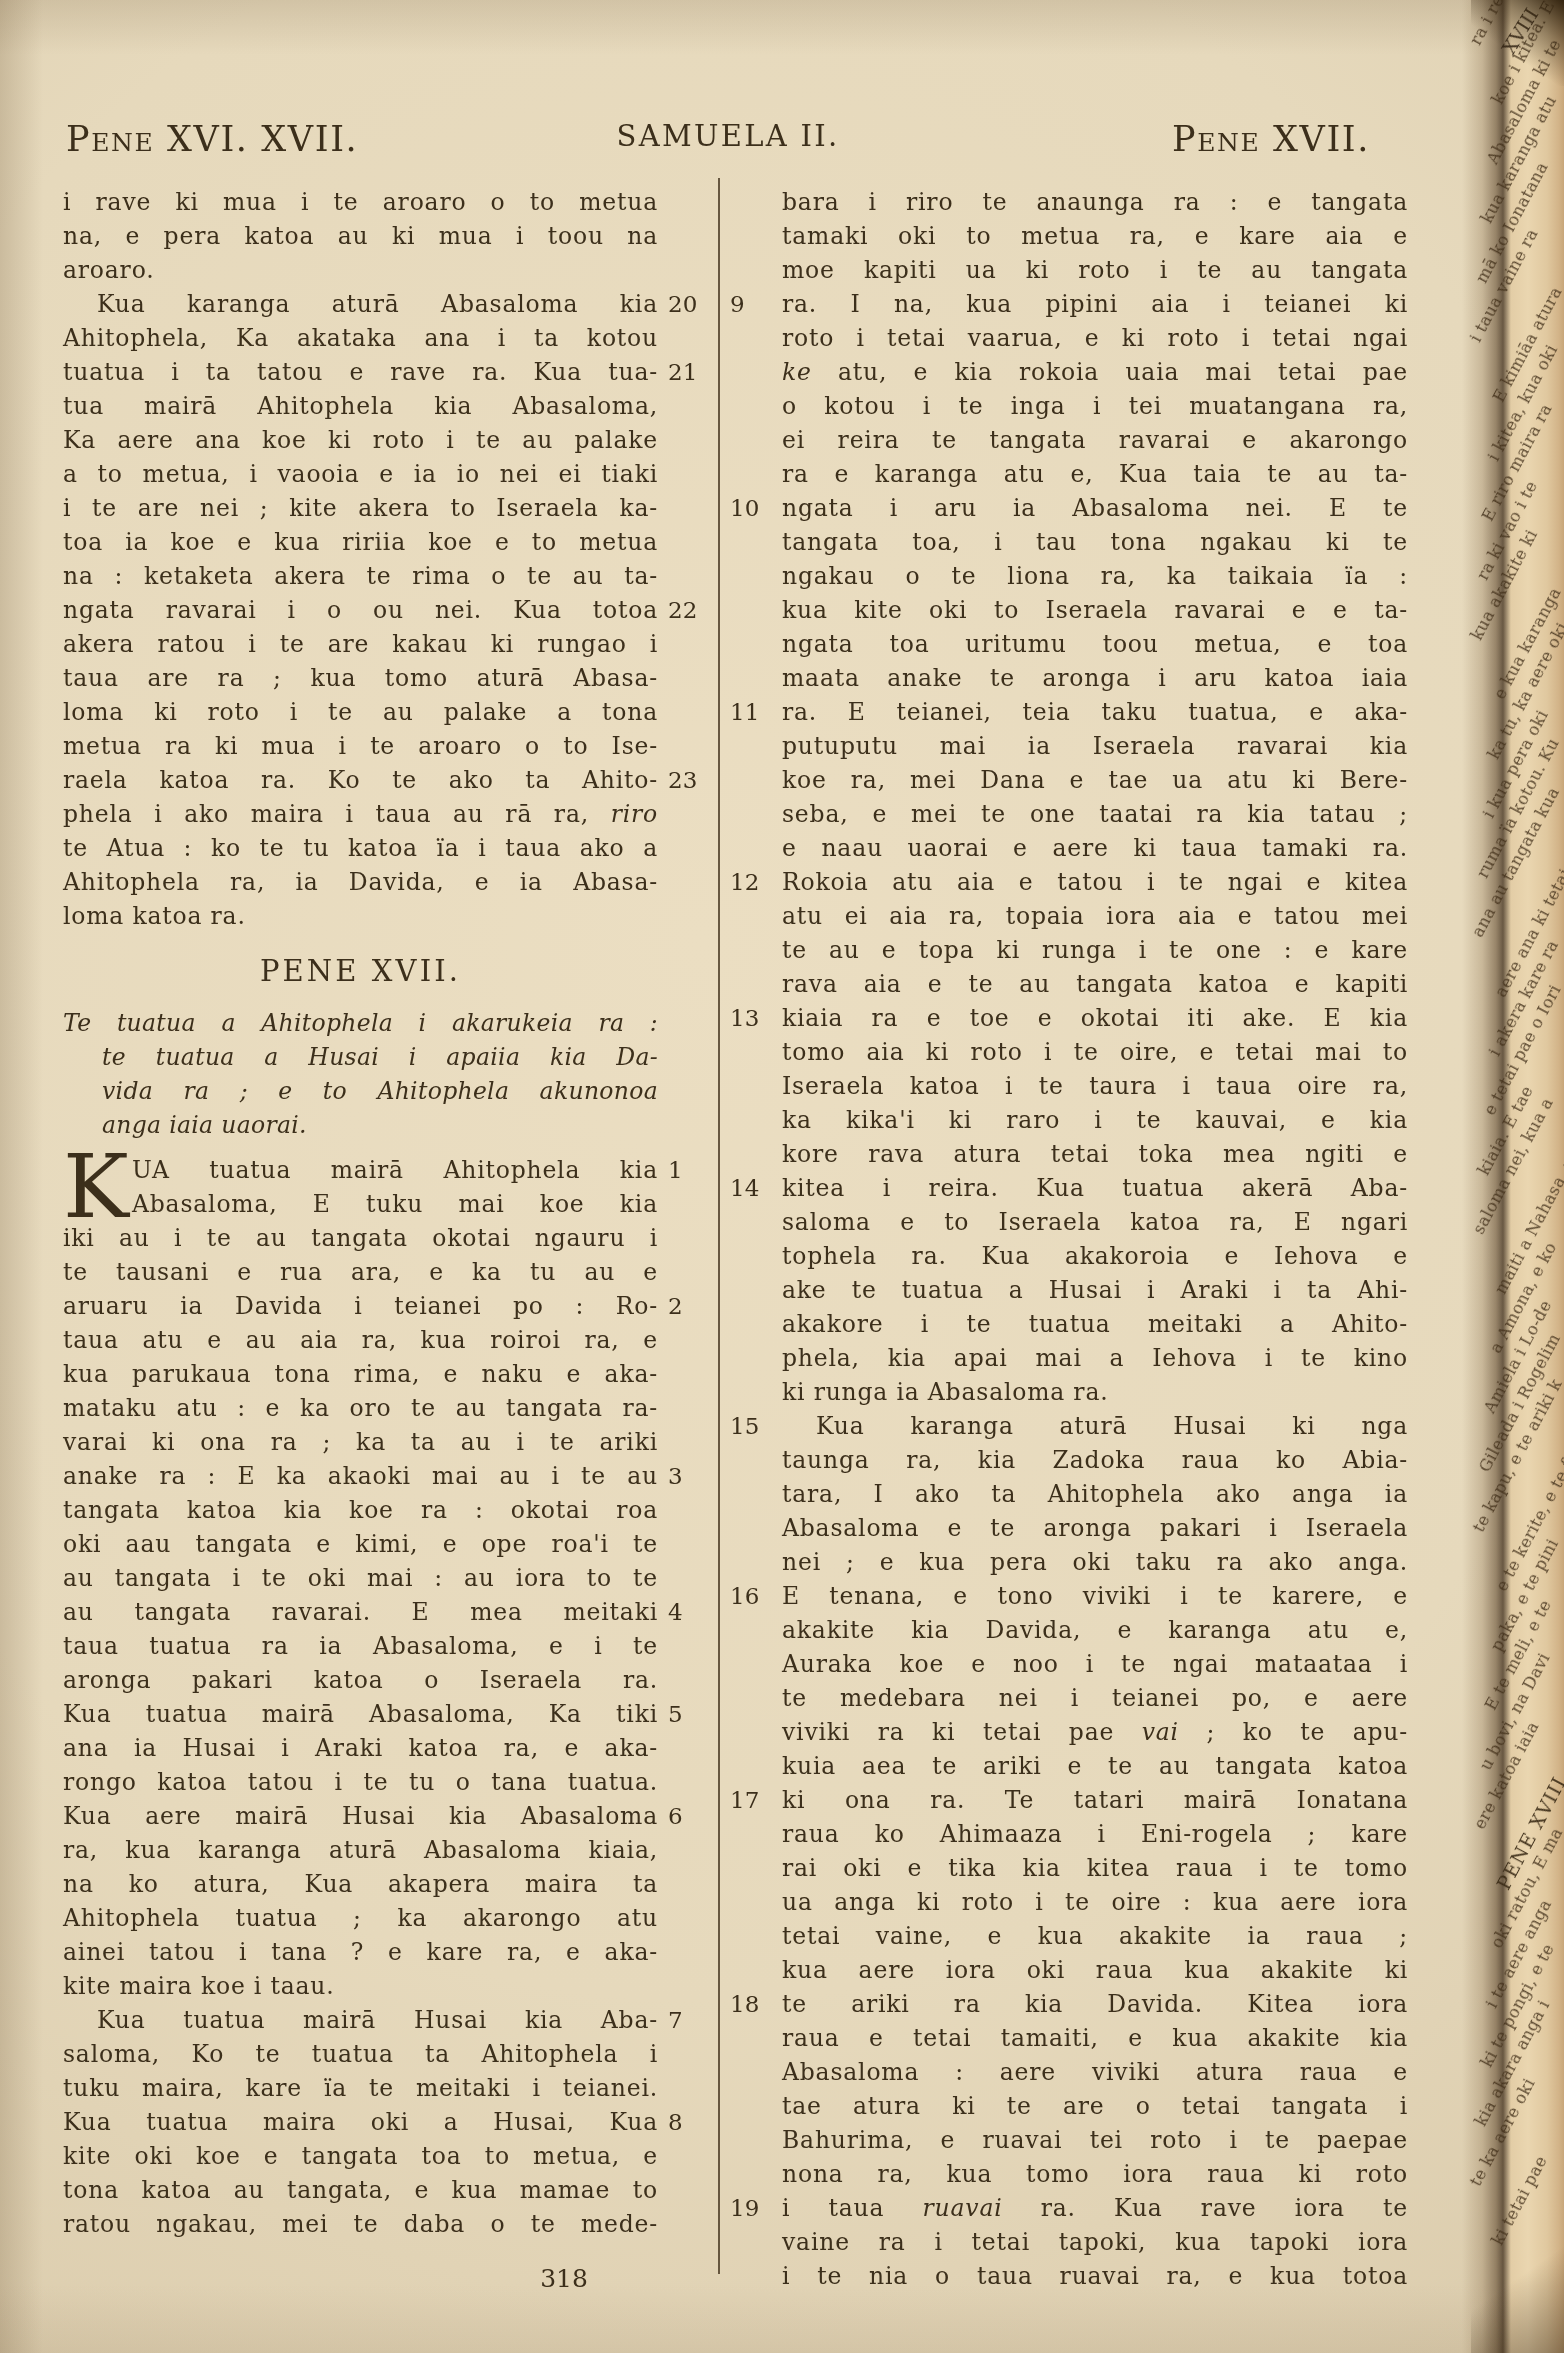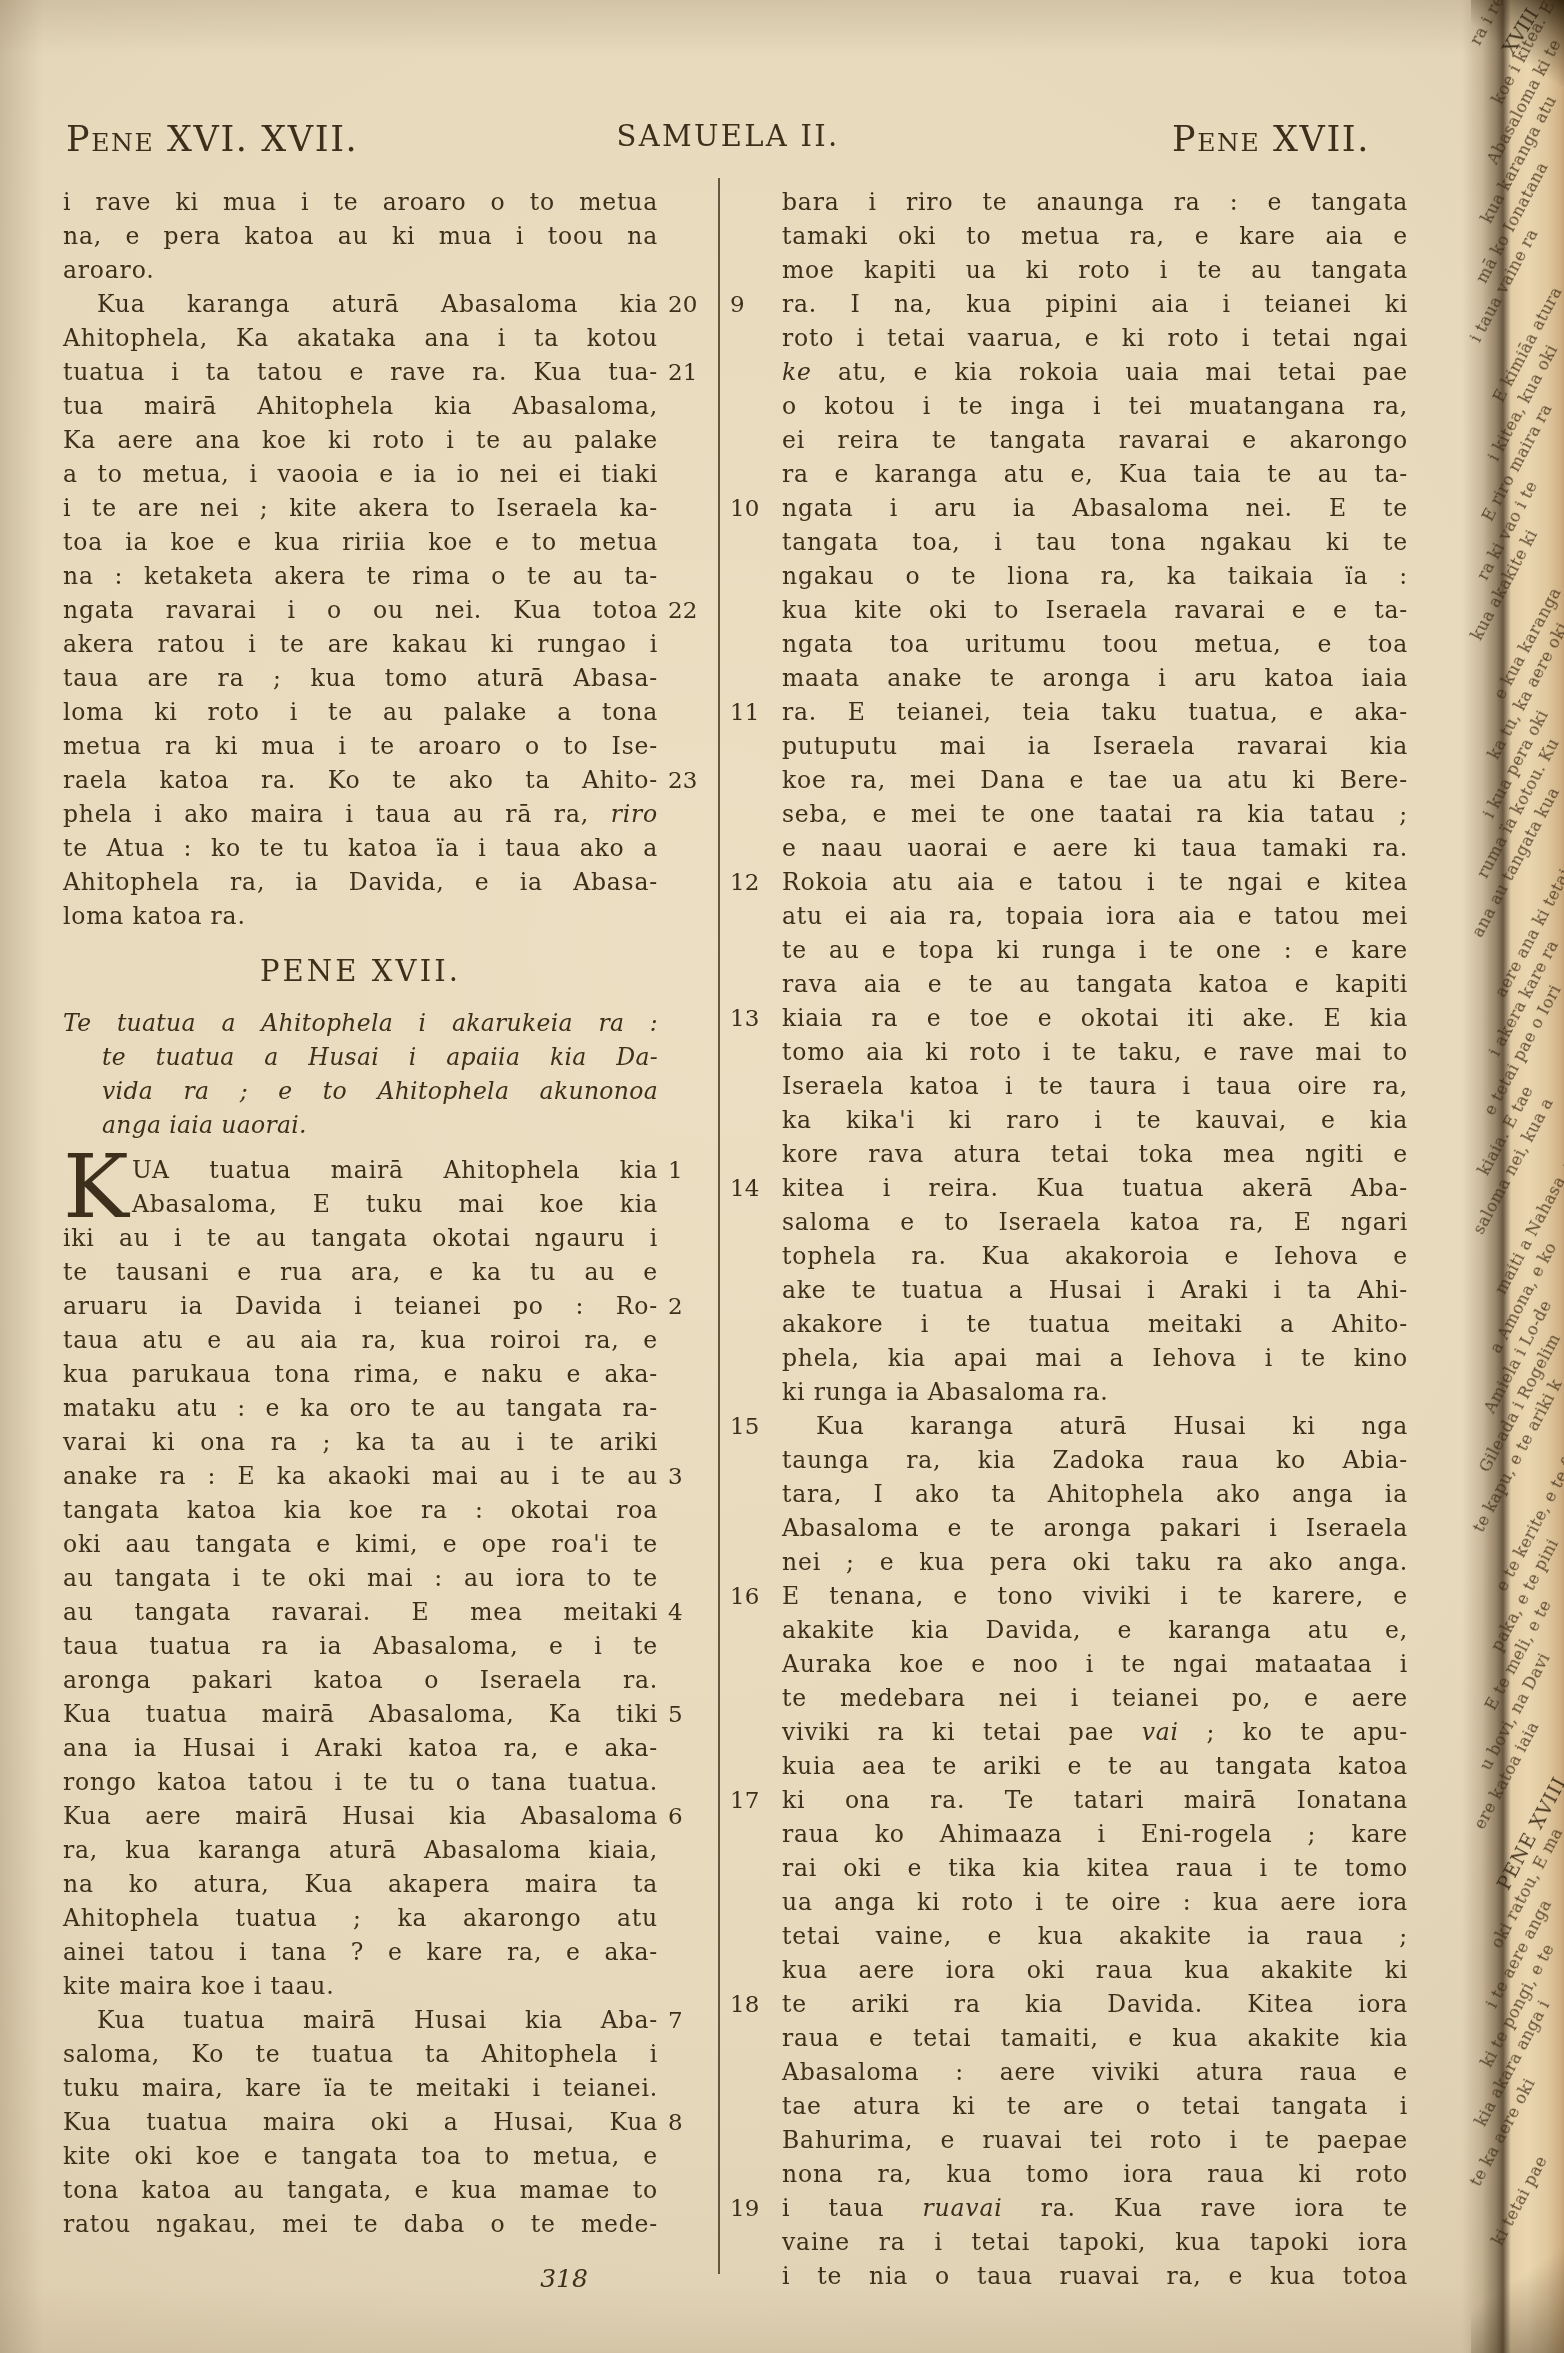--- a/index.html
+++ b/index.html
@@ -28,21 +28,21 @@
   .vnum{position:absolute;top:0;font-size:23px;letter-spacing:0;text-indent:0;}
   #col-left .vnum{left:605px;width:42px;text-align:center;}
   #col-right .vnum{left:-52px;width:45px;text-align:right;}
   .heading{height:38px;line-height:38px;font-size:29px;letter-spacing:3.1px;text-align:center;margin:19px 0 15.6px;}
   .itblock{margin-bottom:11px;}
   .itblock .line{font-style:italic;letter-spacing:0.3px;}
   .itblock .line.ind{text-indent:39px;}
   .dropblock{position:relative;}
   .dropblock .line{padding-left:69px;}
   .cap{position:absolute;left:0;top:0;font-size:88px;line-height:67px;letter-spacing:0;}
-  .pagenum{position:absolute;top:2264px;left:509px;width:110px;text-align:center;font-size:25px;font-style:italic;}
+  .pagenum{position:absolute;top:2264px;left:509px;width:110px;text-align:center;font-size:25px;}
   .divider{position:absolute;left:718px;top:178px;width:1.6px;height:2096px;background:rgba(70,54,32,.8);}
   .curl{
     position:absolute;top:0;right:0;width:103px;height:2354px;overflow:hidden;
     background:linear-gradient(90deg,
       rgba(122,94,60,0) 0px, rgba(122,94,60,.28) 20.3px, rgba(86,62,36,.55) 34px,
       rgba(56,38,20,.72) 41px, #e3cda6 49px, #ead6b0 66px, #e0c89f 85px,
       #d2b388 97px, #c5a376 103px);
   }
   .curl-line{
     position:absolute;transform:rotate(-62deg);transform-origin:0 50%;
@@ -154,21 +154,21 @@
       <div class="line"><span>ra.   E teianei, teia taku tuatua, e aka-</span><span class="vnum">11</span></div>
       <div class="line"><span>putuputu mai ia Iseraela ravarai kia</span></div>
       <div class="line"><span>koe ra, mei Dana e tae ua atu ki Bere-</span></div>
       <div class="line"><span>seba, e mei te one taatai ra kia tatau ;</span></div>
       <div class="line"><span>e naau uaorai e aere ki taua tamaki ra.</span></div>
       <div class="line"><span>Rokoia atu aia e tatou i te ngai e kitea</span><span class="vnum">12</span></div>
       <div class="line"><span>atu ei aia ra, topaia iora aia e tatou mei</span></div>
       <div class="line"><span>te au e topa ki runga i te one :  e kare</span></div>
       <div class="line"><span>rava aia e te au tangata katoa e kapiti</span></div>
       <div class="line"><span>kiaia ra e toe e okotai iti ake.   E kia</span><span class="vnum">13</span></div>
-      <div class="line"><span>tomo aia ki roto i te taku, e rave mai to</span></div>
+      <div class="line"><span>tomo aia ki roto i te oire, e tetai mai to</span></div>
       <div class="line"><span>Iseraela katoa i te taura i taua oire ra,</span></div>
       <div class="line"><span>ka kika'i ki raro i te kauvai, e kia</span></div>
       <div class="line"><span>kore rava atura tetai toka mea ngiti e</span></div>
       <div class="line"><span>kitea i reira.   Kua tuatua akerā Aba-</span><span class="vnum">14</span></div>
       <div class="line"><span>saloma e to Iseraela katoa ra, E ngari</span></div>
       <div class="line"><span>tophela ra.   Kua akakoroia e Iehova e</span></div>
       <div class="line"><span>ake te tuatua a Husai i Araki i ta Ahi-</span></div>
       <div class="line"><span>akakore i te tuatua meitaki a Ahito-</span></div>
       <div class="line"><span>phela, kia apai mai a Iehova i te kino</span></div>
       <div class="line rag"><span>ki runga ia Abasaloma ra.</span></div>

